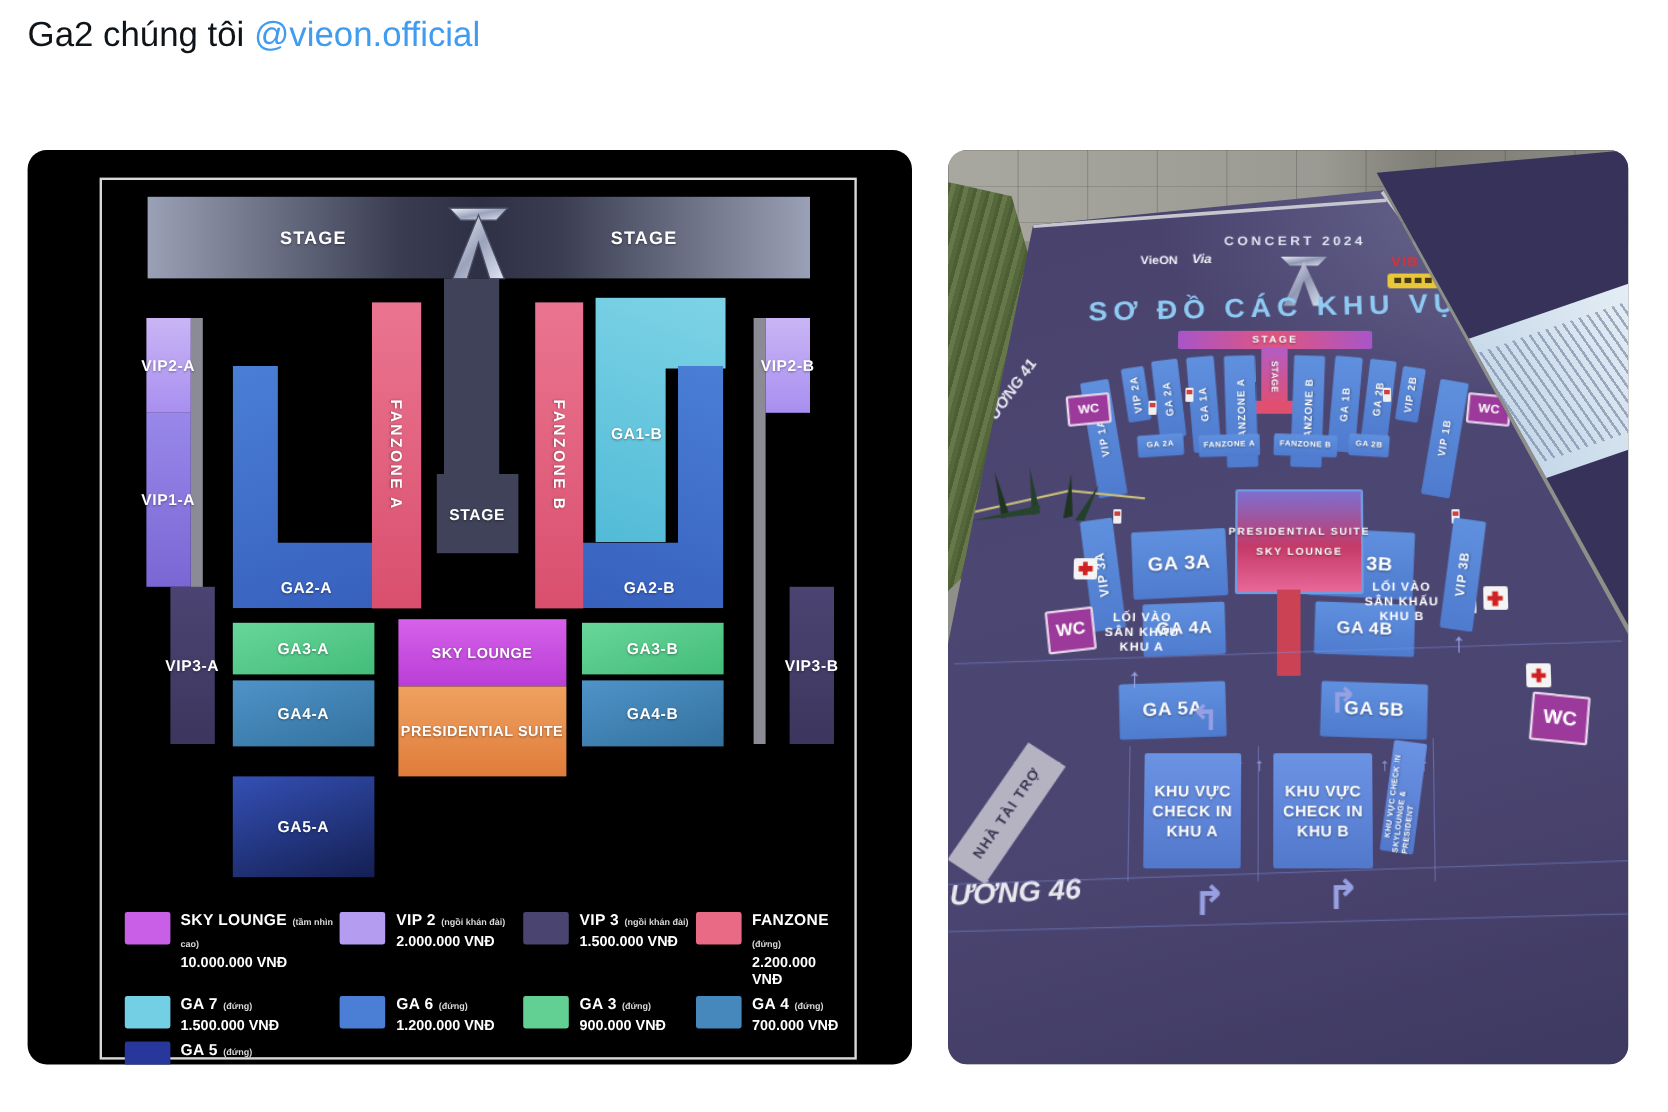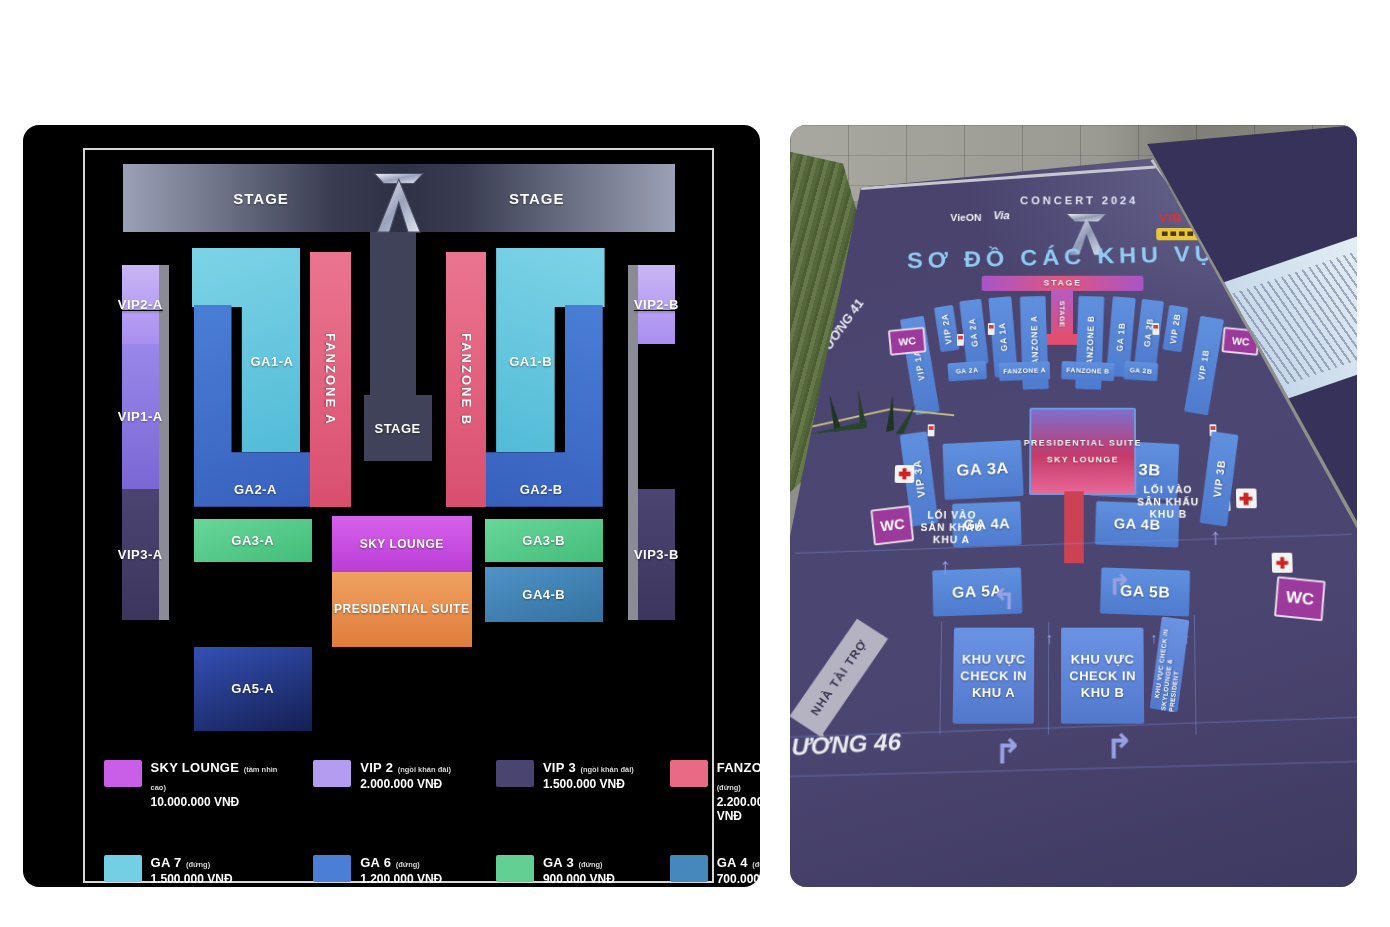--- a/index.html
+++ b/index.html
@@ -18,23 +18,23 @@
   .banner{left:6.1%;top:2%;width:88%;height:9.2%;
     background:linear-gradient(90deg,#9aa0b5 0%,#3a3d52 38%,#2e3145 50%,#3a3d52 62%,#9aa0b5 100%);}
   .banner .zlabel{position:absolute;font-size:15px;letter-spacing:1px;}
   .stage-l{left:20%}.stage-r{right:20%}
   .logo-wrap{position:absolute;left:44.4%;top:-0.6%;width:11.4%;height:16%;z-index:4;}
   .runway{left:45.5%;top:11.2%;width:7.3%;height:22.3%;background:#3f4258;}
   .stagebox{left:44.5%;top:33.5%;width:10.8%;height:9.1%;background:#3f4258;}
   .vipcolA{left:5.9%;width:5.9%;} .vipcolB{left:88.2%;width:5.9%;}
   .stripA{left:11.8%;width:1.6%;} .stripB{left:86.6%;width:1.6%;}
   .strip{position:absolute;top:15.7%;height:48.6%;background:#8b8b95;}
-  .vip2{top:15.7%;height:10.9%;background:linear-gradient(180deg,#c9b5f5,#a88ff0);text-decoration:underline;}
+  .vip2{top:15.7%;height:10.9%;background:linear-gradient(180deg,#c9b5f5,#a88ff0);}
   .vip1{top:26.6%;height:19.7%;background:linear-gradient(180deg,#9988ea,#7a67d4);}
-  .vip3{top:46.3%;height:18%;background:linear-gradient(180deg,#4b4472,#3c365e);}
+  .vip3{top:46.3%;height:18%;background:linear-gradient(180deg,#4b4472,#3c365e);margin-left:20px;}
   .ga1A{left:17.1%;top:13.4%;width:17.3%;height:27.9%;
     background:linear-gradient(160deg,#7dd3e6,#52bbd7);
     clip-path:polygon(0 0,100% 0,100% 100%,46% 100%,46% 29%,0 29%);}
   .ga1A .zlabel{position:absolute;left:54%;top:52%;}
   .ga1B{left:65.6%;top:13.4%;width:17.3%;height:27.9%;
     background:linear-gradient(200deg,#7dd3e6,#52bbd7);
     clip-path:polygon(0 0,100% 0,100% 29%,54% 29%,54% 100%,0 100%);}
   .ga1B .zlabel{position:absolute;left:12%;top:52%;}
   .ga2A{left:17.4%;top:21.2%;width:18.8%;height:27.6%;
     background:linear-gradient(160deg,#4a7fd6,#3760bd);
@@ -51,21 +51,21 @@
   .ga4{top:57%;height:7.5%;background:linear-gradient(160deg,#4f93c8,#33719e);}
   .ga5{top:67.9%;height:11.6%;background:linear-gradient(160deg,#3450b5,#141f52);}
   .gx-a{left:17.4%;width:18.8%;} .gx-b{left:63.8%;width:18.8%;}
   .sky{left:39.4%;top:50.1%;width:22.3%;height:7.6%;
     background:linear-gradient(180deg,#d661ea,#b93ed6);}
   .pres{left:39.4%;top:57.7%;width:22.3%;height:10.2%;
     background:linear-gradient(180deg,#efa160,#e07c3b);}
   .pres .zlabel,.sky .zlabel{font-size:12px;}
   
   .legend{position:absolute;left:3%;right:1.5%;top:83.2%;bottom:1.2%;display:grid;
-    grid-template-columns:30% 25.5% 24% 20.5%;row-gap:5px;align-content:space-between;gap:30px;}
+    grid-template-columns:30% 25.5% 24% 20.5%;row-gap:5px;align-content:space-between;}
   .lg-item{display:flex;gap:9px;align-items:flex-start;}
   .lg-swatch{width:38px;height:27px;border-radius:2px;flex:0 0 auto;margin-top:2px;}
   .lg-name{color:#fff;font-weight:bold;font-size:13px;letter-spacing:.3px;}
   .lg-note{color:#d8d8d8;font-weight:bold;font-size:7.5px;}
   .lg-price{color:#fff;font-weight:bold;font-size:12px;margin-top:1px;}
   
   .pavement{position:absolute;left:0;top:0;width:100%;height:10%;
     background:linear-gradient(90deg,#a8a8a0 0%,#9a9a92 55%,#7f7f78 70%,#8a8a82 100%);
     background-size:100% 100%;}
   .pavement:after{content:"";position:absolute;inset:0;
@@ -133,20 +133,21 @@
     background:repeating-linear-gradient(90deg,#4a3a10 0 6px,transparent 6px 9px);}
   .concert{letter-spacing:3px;color:#dfe3f2;font-size:12px;font-weight:bold;}
   .gate{position:absolute;width:7px;height:13px;background:#f0f0f0;border-radius:1px;}
   .gate:after{content:"";position:absolute;left:1px;top:2px;right:1px;height:4px;background:#d04040;}
   .leaf{position:absolute;left:0;top:29%;width:30%;height:14%;}
 </style>
 </head>
 <body>
 
 <div class="tweet-text">
+  <div><span>Ga2 chúng tôi </span><a href="#" class="mention">@vieon.official</a></div>
 </div>
 
 <div class="media seatmap">
   <div class="frame">
 
     <div class="zone banner">
       <span class="zlabel stage-l">STAGE</span>
       <span class="zlabel stage-r">STAGE</span>
     </div>
     <div class="logo-wrap">
@@ -178,41 +179,41 @@
     <div class="zone vipcolA vip3">
         <span class="zlabel">VIP3-A</span>
       </div>
     <div class="zone vipcolB vip2">
         <span class="zlabel">VIP2-B</span>
       </div>
     <div class="zone vipcolB vip3">
         <span class="zlabel">VIP3-B</span>
       </div>
 
-    <div class="zone ga1A">
-        <span class="zlabel">GA1-A</span>
-      </div>
     <div class="zone ga1B">
         <span class="zlabel">GA1-B</span>
       </div>
     <div class="zone ga2A">
         <span class="zlabel">GA2-A</span>
       </div>
     <div class="zone ga2B">
         <span class="zlabel">GA2-B</span>
       </div>
     <div class="zone fz fzA">
         <span class="zlabel vtext">FANZONE A</span>
       </div>
     <div class="zone fz fzB">
         <span class="zlabel vtext">FANZONE B</span>
       </div>
 
     <div class="zone ga3 gx-a">
         <span class="zlabel">GA3-A</span>
+      </div>
+    <div class="zone ga4 gx-a">
+        <span class="zlabel">GA4-A</span>
       </div>
     <div class="zone ga5 gx-a">
         <span class="zlabel">GA5-A</span>
       </div>
     <div class="zone ga3 gx-b">
         <span class="zlabel">GA3-B</span>
       </div>
     <div class="zone ga4 gx-b">
         <span class="zlabel">GA4-B</span>
       </div>

